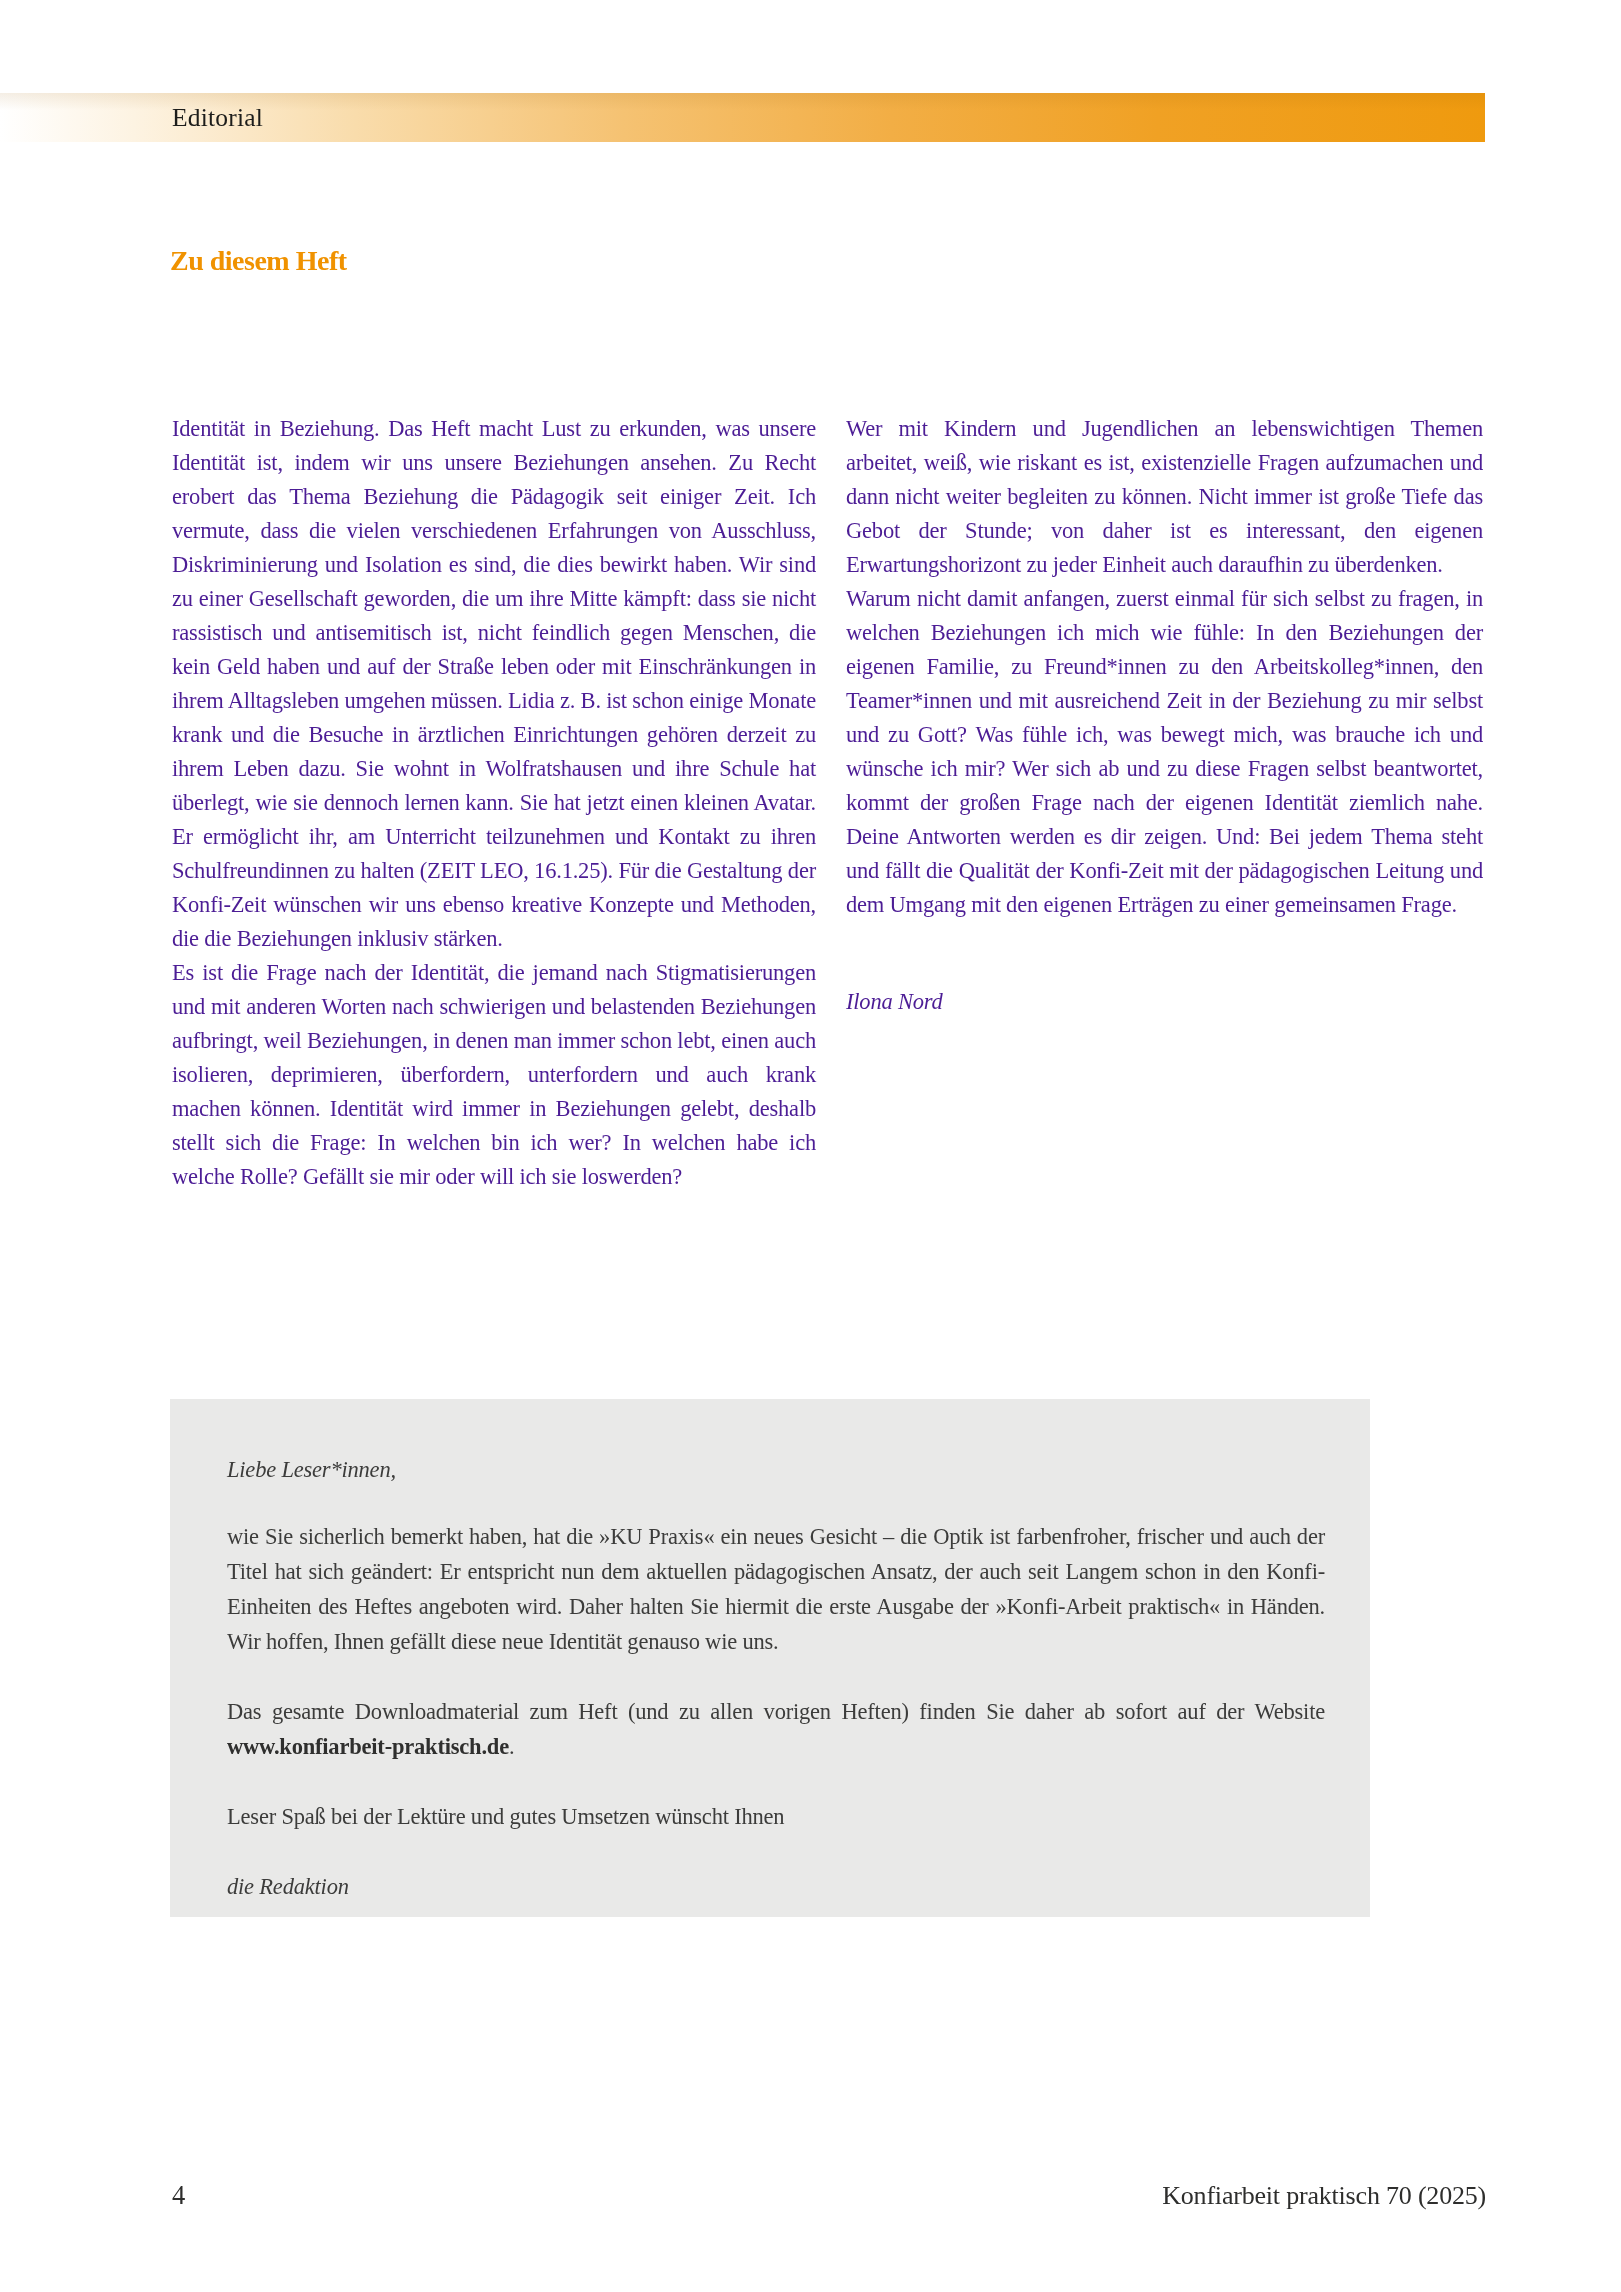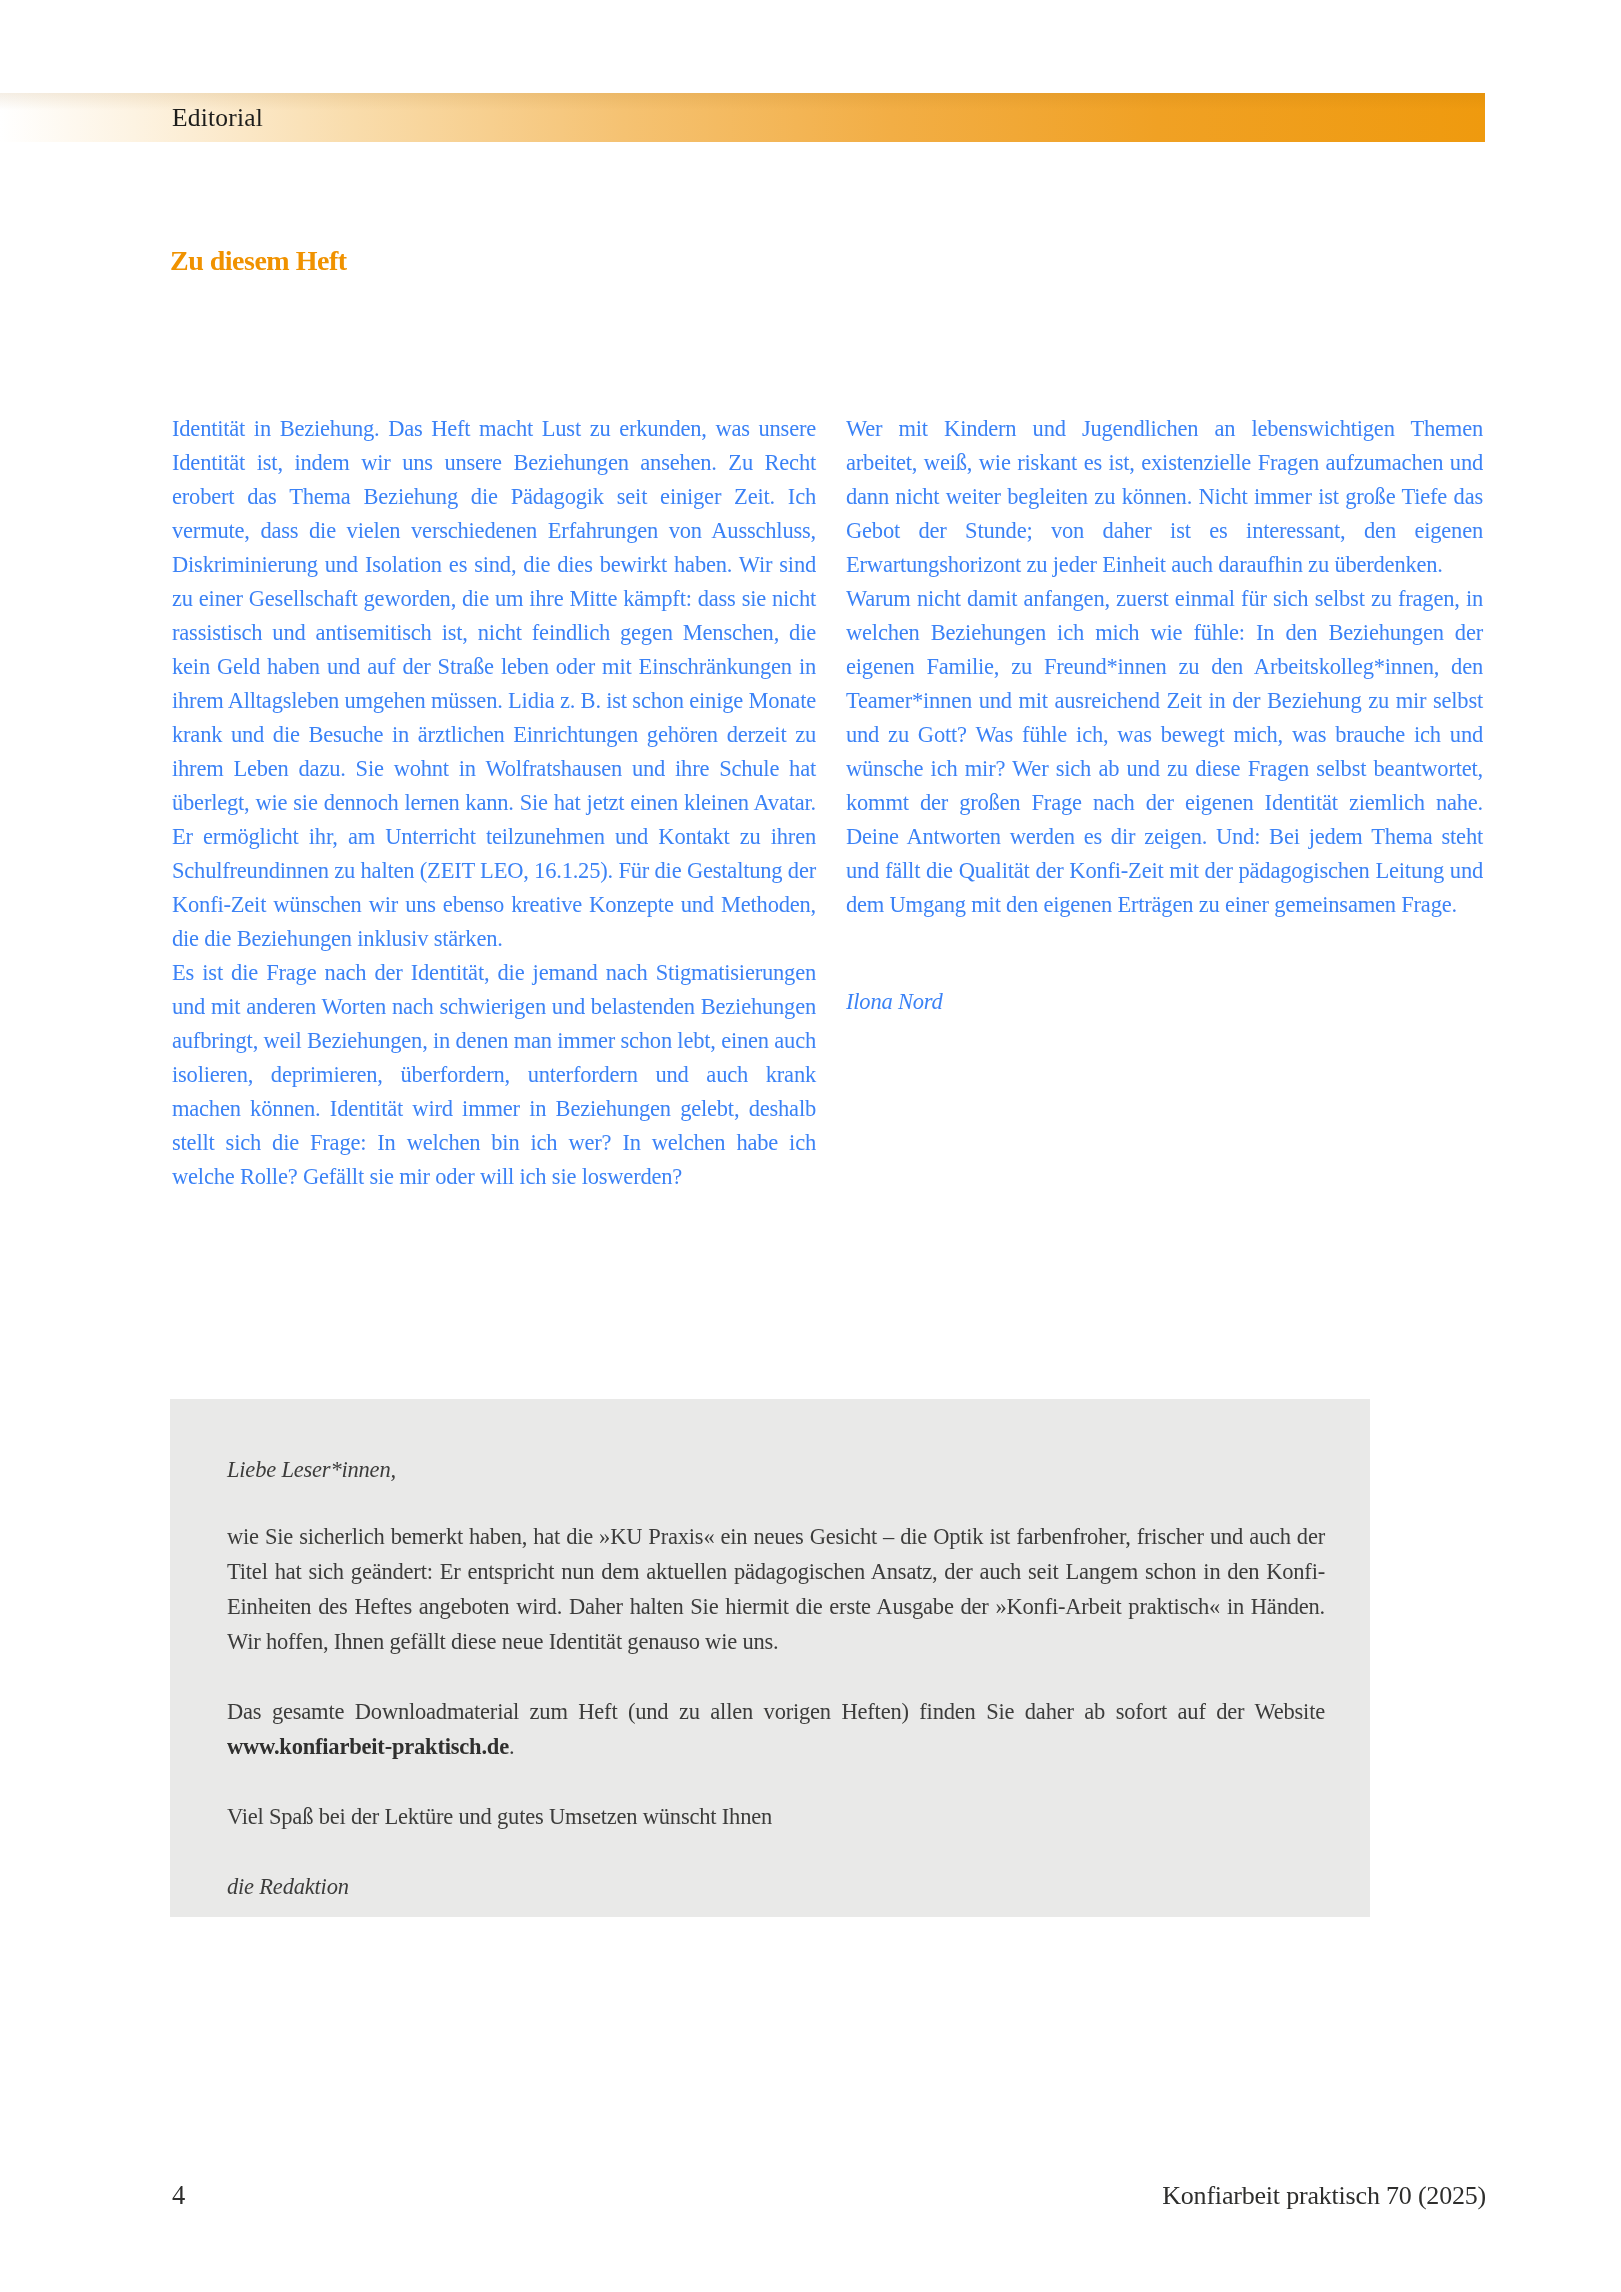--- a/index.html
+++ b/index.html
@@ -56,21 +56,21 @@
   }
 
   
   .columns {
     position: absolute;
     left: 172px;
     top: 412px;
     width: 1311px;
     display: flex;
     gap: 30px;
-    color: #3b82f6;
+    color: #4c1d95;
     font-size: 22.5px;
     line-height: 34px;
     text-align: justify;
     hyphens: auto;
     letter-spacing: -0.2px;
   }
   .col-left  { width: 644px; }
   .col-right { width: 637px; }
   .columns p { margin: 0; }
   .columns p.closing { margin-top: 34px; }
@@ -148,21 +148,21 @@
       <p class="signature">Ilona Nord</p>
     </div>
   </div>
 
   <div class="info-box">
     <p class="salutation">Liebe Leser*innen,</p>
     <p>wie Sie sicherlich bemerkt haben, hat die »KU Praxis« ein neues Gesicht – die Optik ist farbenfroher, frischer und auch der Titel hat sich geändert: Er entspricht nun dem aktuellen pädagogischen Ansatz, der auch seit Langem schon in den Konfi-Einheiten des Heftes angeboten wird. Daher halten Sie hiermit die erste Ausgabe der »Konfi-Arbeit praktisch« in Händen. Wir hoffen, Ihnen gefällt diese neue Identität genauso wie uns.</p>
     <p>
       <span>Das gesamte Downloadmaterial zum Heft (und zu allen vorigen Heften) finden Sie daher ab sofort auf der Website </span><span class="website">www.konfiarbeit-praktisch.de</span><span>.</span>
     </p>
-    <p>Viel Spaß bei der Lektüre und gutes Umsetzen wünscht Ihnen</p>
+    <p>Leser Spaß bei der Lektüre und gutes Umsetzen wünscht Ihnen</p>
     <p class="signature">die Redaktion</p>
   </div>
 
   <div class="footer">
     <span class="page-number">4</span>
     <span class="journal-ref">Konfiarbeit praktisch 70 (2025)</span>
   </div>
 
 </div>
 

